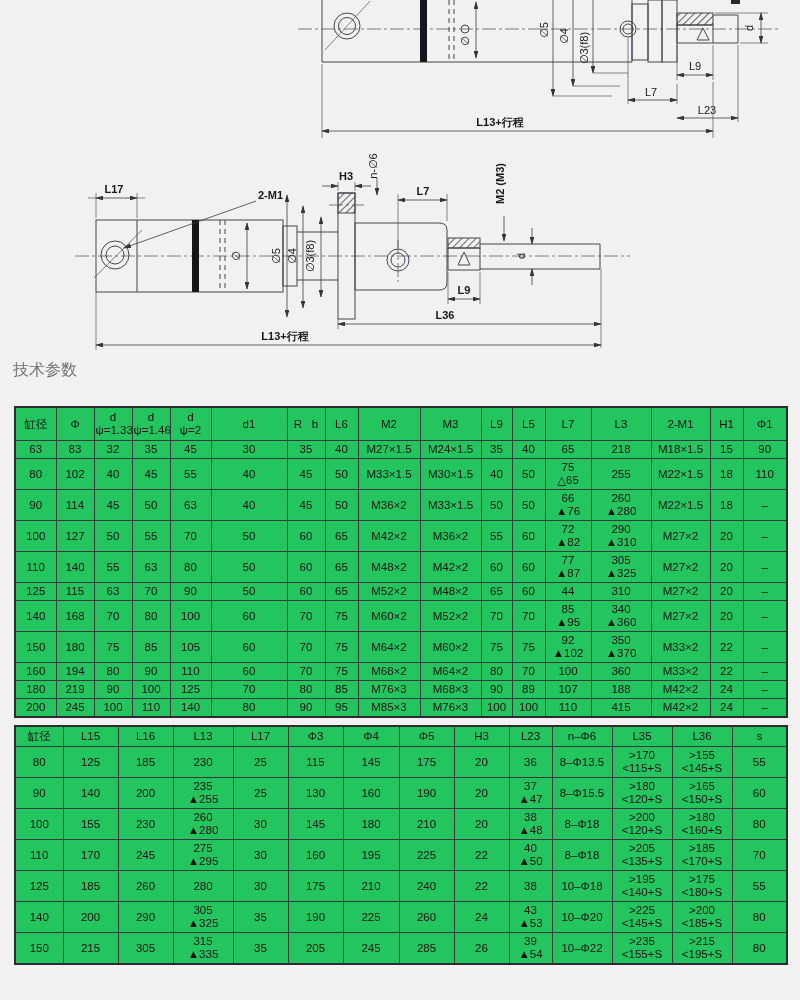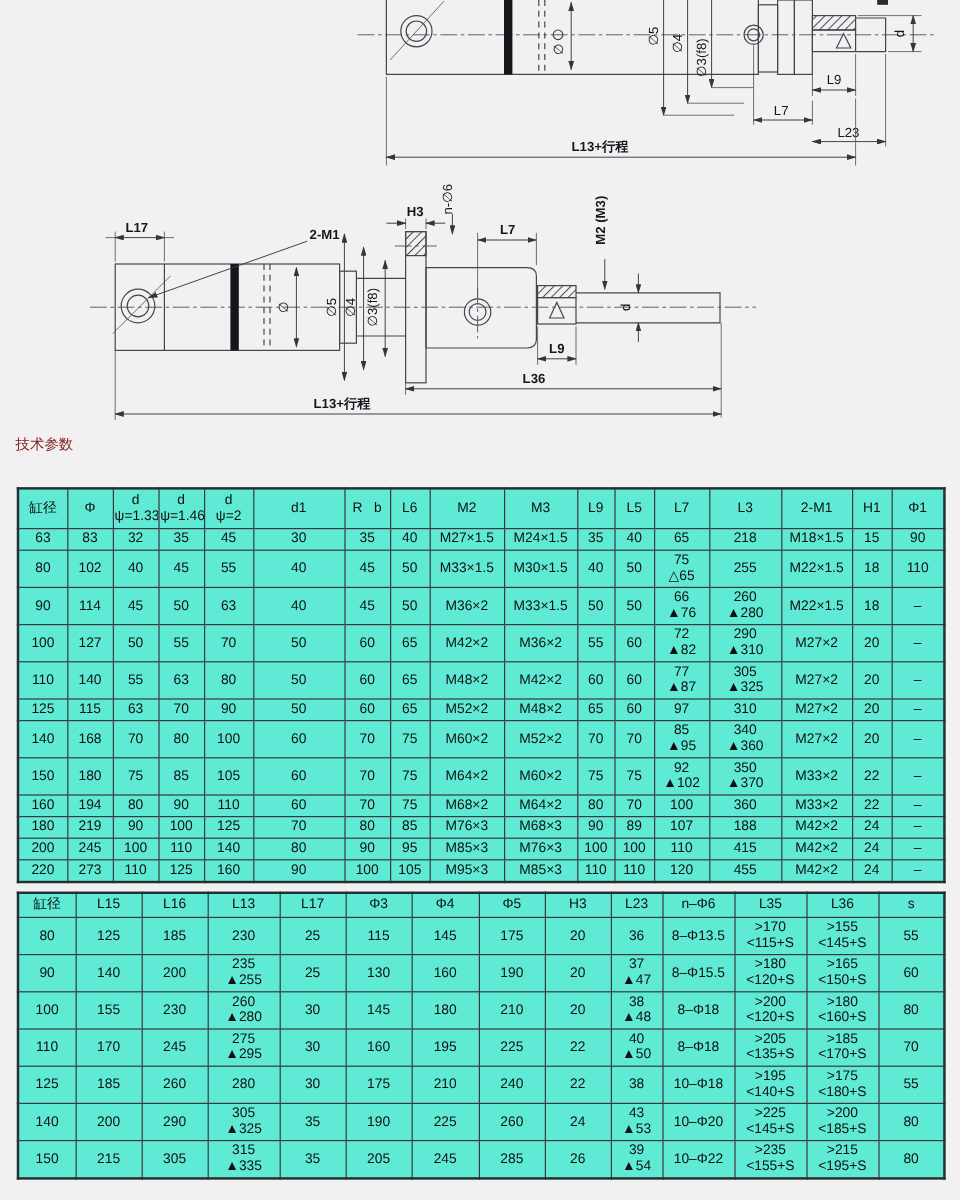--- a/index.html
+++ b/index.html
@@ -13,25 +13,25 @@
   svg{display:block;}
   .ln{stroke:#45454d;stroke-width:1;fill:none;}
   .thin{stroke:#55555d;stroke-width:.7;fill:none;}
   .cl{stroke:#5a5a62;stroke-width:.8;fill:none;stroke-dasharray:14 3 3 3;}
   .dsh{stroke-dasharray:5 4;}
   .dim{stroke:#3a3a40;stroke-width:.8;fill:none;}
   .ext{stroke:#55555d;stroke-width:.7;fill:none;}
   .lbl{font-family:"Liberation Sans","DejaVu Sans",sans-serif;font-size:11px;fill:#17171c;}
   .lbl.b{font-weight:bold;}
   .section-title{
-    margin:6px 0 0 13px;font-size:12px;color:#7f1d1d;height:20px;line-height:20px;
+    margin:6px 0 0 13px;font-size:16px;color:#737373;height:20px;line-height:20px;
   }
   .tbl-wrap{margin:26px 0 0 14px;width:772px;}
   .tbl-wrap.second{margin-top:7px;}
-  table{table-layout:fixed;border-collapse:collapse;width:772px;background:#5eead4;}
+  table{table-layout:fixed;border-collapse:collapse;width:772px;background:#22c55e;}
   th,td{
     border:1px solid #39393d;text-align:center;vertical-align:middle;
     font-size:11.5px;line-height:13px;padding:2px 1px;white-space:pre-line;
     color:#101010;font-weight:normal;overflow:hidden;
   }
   th{padding:3px 1px;}
   table{border:2px solid #2c2c30;}
   
   .t1 .c0{width:41px}.t1 .c1{width:38px}.t1 .c2{width:38px}.t1 .c3{width:38px}
   .t1 .c4{width:41px}.t1 .c5{width:76px}.t1 .c6{width:38px}.t1 .c7{width:33px}
@@ -383,21 +383,21 @@
             <td>63</td>
             <td>70</td>
             <td>90</td>
             <td>50</td>
             <td>60</td>
             <td>65</td>
             <td>M52×2</td>
             <td>M48×2</td>
             <td>65</td>
             <td>60</td>
-            <td>97</td>
+            <td>44</td>
             <td>310</td>
             <td>M27×2</td>
             <td>20</td>
             <td>–</td>
           </tr>
           <tr>
             <td>140</td>
             <td>168</td>
             <td>70</td>
             <td>80</td>
@@ -484,39 +484,20 @@
             <td>140</td>
             <td>80</td>
             <td>90</td>
             <td>95</td>
             <td>M85×3</td>
             <td>M76×3</td>
             <td>100</td>
             <td>100</td>
             <td>110</td>
             <td>415</td>
-            <td>M42×2</td>
-            <td>24</td>
-            <td>–</td>
-          </tr>
-          <tr>
-            <td>220</td>
-            <td>273</td>
-            <td>110</td>
-            <td>125</td>
-            <td>160</td>
-            <td>90</td>
-            <td>100</td>
-            <td>105</td>
-            <td>M95×3</td>
-            <td>M85×3</td>
-            <td>110</td>
-            <td>110</td>
-            <td>120</td>
-            <td>455</td>
             <td>M42×2</td>
             <td>24</td>
             <td>–</td>
           </tr>
         </tbody>
       </table>
     </div>
 
   <div class="tbl-wrap t2 second">
       <table>

